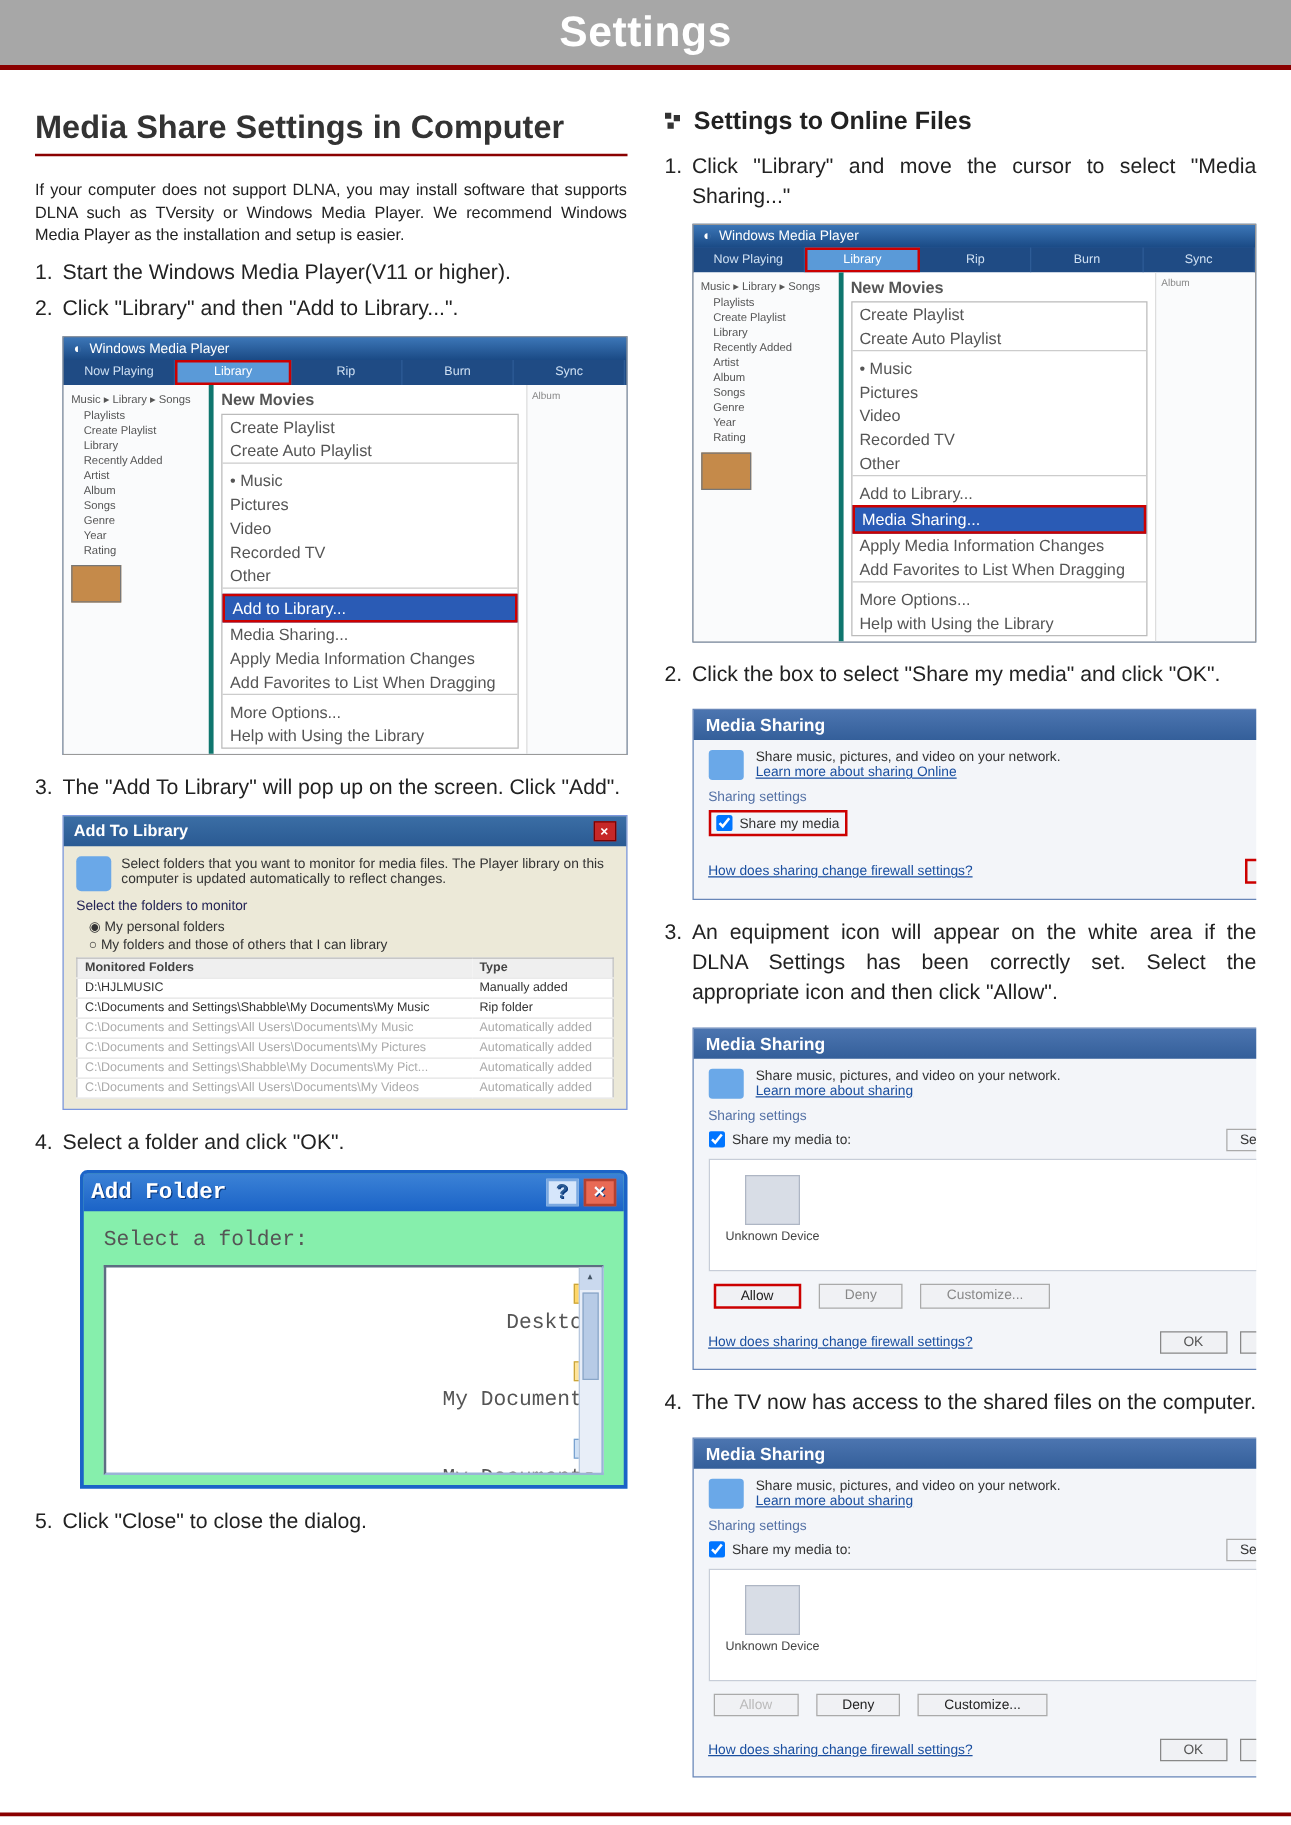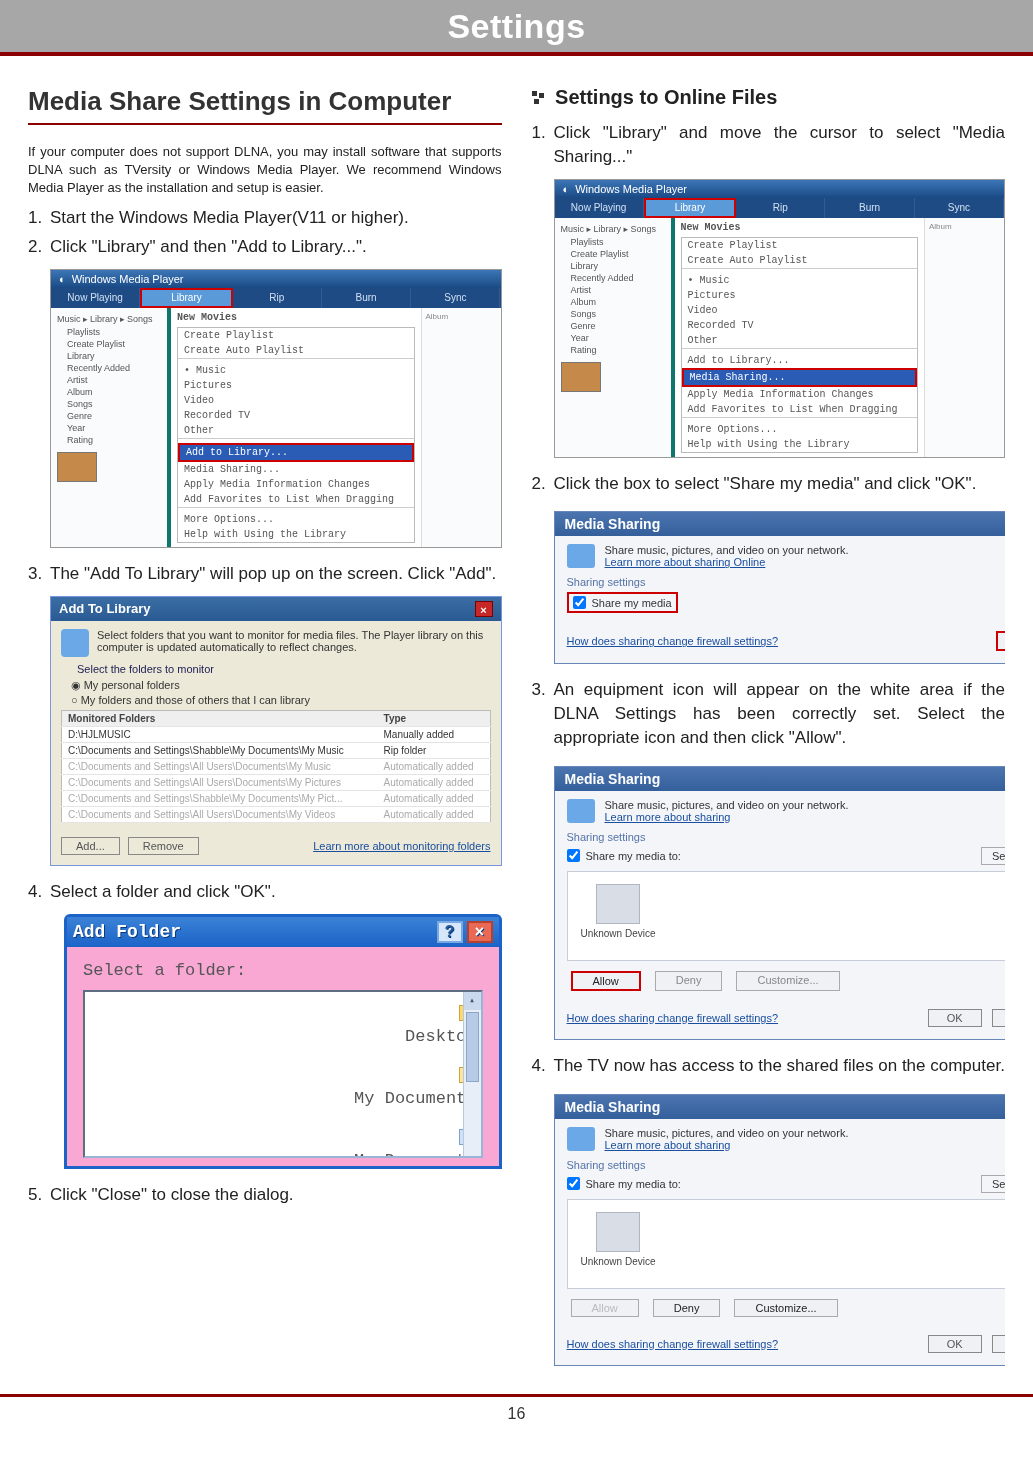--- a/index.html
+++ b/index.html
@@ -135,23 +135,22 @@
     border-right: 4px solid #0f766e;
     font-size: 9px;
     color: #555;
     padding: 4px 6px;
   }
   .wmp-side .crumb { font-size: 9px; color: #555; padding: 2px 0; }
   .wmp-side .tree div { padding: 1px 0 1px 10px; }
   .wmp-mid {
     flex: 1;
     background: #fff;
-    font-size: 10px;
+    font-size: 13px;
     padding: 4px 6px;
-    font-family: Liberation Mono, monospace;
   }
   .wmp-mid .menu {
     background: #fff;
     border: 1px solid #bbb;
     margin-top: 4px;
   }
   .wmp-mid .menu div { padding: 2px 6px; }
   .wmp-mid .menu .bullet::before { content: "• "; }
   .wmp-mid .menu .hl {
     background: #2a5bb5;
@@ -195,21 +194,21 @@
   .dlg-body {
     padding: 8px 10px;
     font-size: 11px;
     color: #333;
   }
   .dlg-body .iconrow { display: flex; gap: 8px; margin-bottom: 6px; }
   .dlg-body .iconrow .ico {
     width: 28px; height: 28px; background: #6aa8e8; border-radius: 4px;
     flex-shrink: 0;
   }
-  .dlg-body .group-label { color: #225; margin: 4px 16px; }
+  .dlg-body .group-label { color: #225; margin: 4px 0; }
   .dlg-body .radio { margin: 2px 0 2px 10px; }
   .dlg-body table {
     width: 100%; border: 1px solid #bbb; background: #fff;
     border-collapse: collapse; font-size: 10px; margin-top: 4px;
   }
   .dlg-body table th, .dlg-body table td {
     text-align: left; padding: 2px 6px; border-bottom: 1px solid #e4e4e4;
   }
   .dlg-body table th { background: #efefef; color: #444; }
   .dlg-body table td.grey { color: #aaa; }
@@ -219,21 +218,21 @@
   }
   .dlg-buttons .btn {
     background: #ece9d8;
     border: 1px solid #888; padding: 2px 14px;
   }
   .dlg-buttons .spacer { flex: 1; }
   
   .addf {
     border: 3px solid #1b63c7;
     border-radius: 6px 6px 0 0;
-    background: #f9a8d4;
+    background: #86efac;
     margin-left: 36px;
   }
   .addf-title {
     background: linear-gradient(#3b82d6,#1b63c7);
     color: #fff;
     display: flex;
     justify-content: space-between;
     align-items: center;
     padding: 4px 6px;
     font-family: "Courier New", monospace;
@@ -490,26 +489,20 @@
           <tr>
                 <td class="grey">C:\Documents and Settings\Shabble\My Documents\My Pict...</td>
                 <td class="grey">Automatically added</td>
               </tr>
           <tr>
                 <td class="grey">C:\Documents and Settings\All Users\Documents\My Videos</td>
                 <td class="grey">Automatically added</td>
               </tr>
         </tbody>
           </table>
-      </div>
-      <div class="dlg-buttons">
-        <span class="btn">Add...</span>
-        <span class="btn">Remove</span>
-        <span class="spacer"></span>
-        <span class="link" style="color:#1a4fa0;text-decoration:underline">Learn more about monitoring folders</span>
       </div>
     </div>
 
     <ol class="steps" style="counter-reset: step 3">
       <li>Select a folder and click "OK".</li>
     </ol>
 
     <div class="shot addf">
       <div class="addf-title">
         <span>Add Folder</span>

